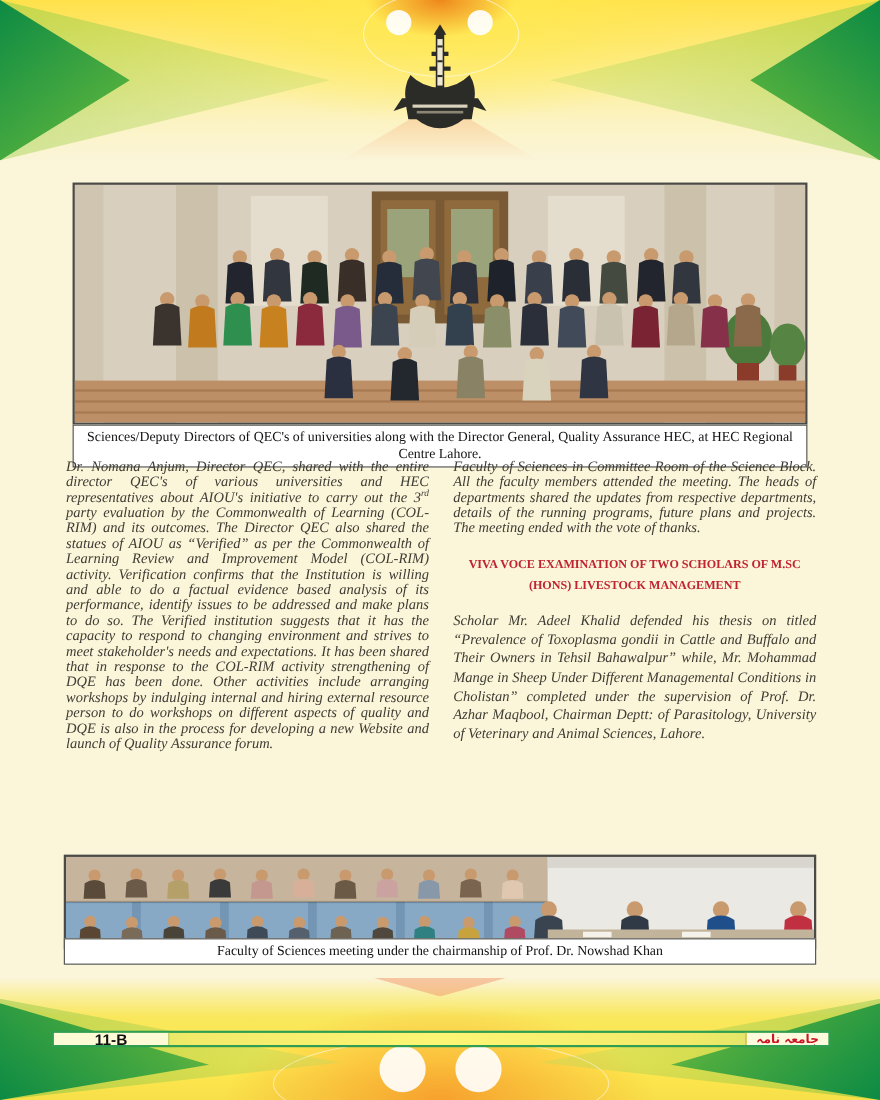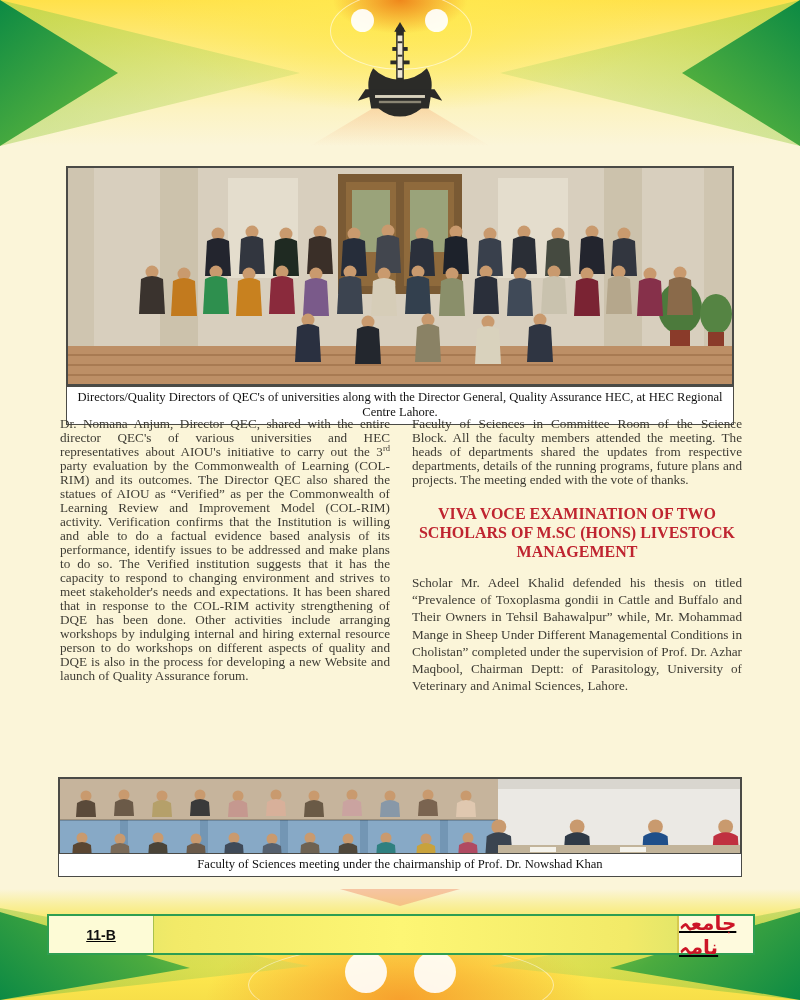--- a/index.html
+++ b/index.html
@@ -36,23 +36,23 @@
   .photo1{left:66px;top:166px;width:668px;height:220px;}
   .photo2{left:58px;top:777px;width:684px;height:86px;}
   .photo-caption{position:absolute;box-sizing:border-box;background:#ffffff;border:1px solid #4a4a46;
     text-align:center;font-size:12.6px;color:#111;padding:3px 4px 4px;}
   .cap1{left:66px;top:386px;width:668px;}
   .cap2{left:58px;top:853px;width:684px;}
 
   
   .columns{position:absolute;left:60px;top:417px;width:682px;display:flex;gap:22px;}
   .col{width:330px;font-size:13.2px;line-height:14px;text-align:justify;color:#3e3c34;}
-  .col p{margin:0;}
+  .col p{margin:0;font-style:italic;}
   .col sup{font-size:8.5px;line-height:0;}
-  h3.red{margin:13px 0 11px;text-align:center;font-size:16px;line-height:19px;
+  h3.red{margin:13px 0 11px;text-align:center;font-size:11px;line-height:19px;
     color:#bf2430;font-weight:bold;}
   h3.red.viva{margin:17px 0 13px;}
   .loose{line-height:17.2px;}
 
   
   .footer-deco{position:absolute;left:0;top:889px;width:800px;height:111px;
     background:
       radial-gradient(ellipse 270px 120px at 400px 111px, rgba(247,150,40,.85), rgba(255,220,80,0) 72%),
       linear-gradient(180deg,#fbf5d9 0%,#f9ef9e 14%,#f9e75c 32%,#ffe94f 70%,#f7df49 100%);}
   .fchev{position:absolute;bottom:0;height:92px;}
@@ -66,29 +66,29 @@
     clip-path:polygon(190px 4px,0 60px,190px 92px);}
   .fsalmon{position:absolute;left:340px;top:0;width:120px;height:17px;
     background:rgba(242,150,110,.5);clip-path:polygon(0 0,100% 0,50% 100%);}
   .fcircle{position:absolute;border-radius:50%;background:rgba(255,255,255,.9);}
   .fc1{left:345px;top:62px;width:42px;height:42px;}
   .fc2{left:414px;top:62px;width:42px;height:42px;}
   .fring{position:absolute;left:248px;top:55px;width:304px;height:80px;border-radius:50%;
     border:1.5px solid rgba(255,255,255,.5);}
 
   
-  .footer-bar{position:absolute;left:47px;top:914px;width:708px;height:41px;box-sizing:border-box;
+  .footer-bar{position:absolute;left:47px;top:937px;width:708px;height:15px;box-sizing:border-box;
     border:2px solid #2f9e52;display:flex;align-items:stretch;
-    background:linear-gradient(90deg,#cfe06a 0%,#f2ea68 18%,#fdf674 50%,#f2ea68 82%,#cfe06a 100%);text-decoration:underline;}
+    background:linear-gradient(90deg,#cfe06a 0%,#f2ea68 18%,#fdf674 50%,#f2ea68 82%,#cfe06a 100%);}
   .pagenum{width:104px;background:#fdfbd6;border-right:1px solid #a9c24e;display:flex;
     align-items:center;justify-content:center;font-family:"Liberation Sans",sans-serif;
     font-weight:bold;font-size:14px;color:#101010;}
   .nameplate{margin-left:auto;width:74px;background:#fefadd;border-left:2px solid #d6c94f;
     display:flex;align-items:center;justify-content:center;color:#cc1526;
-    font-family:"DejaVu Sans",sans-serif;font-size:20px;font-weight:bold;}
+    font-family:"DejaVu Sans",sans-serif;font-size:11px;font-weight:bold;}
 </style>
 </head>
 <body>
 
 <div class="page">
 
   <div class="header">
     <div class="chev l1"></div>
     <div class="chev l2"></div>
     <div class="chev r1"></div>
@@ -180,21 +180,21 @@
 
       <g>
         <use href="#prsn" x="240" y="178" style="color:#2a3040"></use>
           <use href="#prsn" x="300" y="180" style="color:#23272e"></use>
         <use href="#prsn" x="360" y="178" style="color:#8a8265"></use>
           <use href="#prsn" x="420" y="180" style="color:#d9d2bd"></use>
         <use href="#prsn" x="472" y="178" style="color:#2f3542"></use>
       </g>
     </svg>
   </div>
-  <div class="photo-caption cap1">Directors/Quality Directors of QEC's of universities along with the Director General, Quality Assurance HEC, at HEC Regional Centre Lahore.</div>
+  <div class="photo-caption cap1">Sciences/Deputy Directors of QEC's of universities along with the Director General, Quality Assurance HEC, at HEC Regional Centre Lahore.</div>
 
   <div class="columns">
     <div class="col">
       <p><span>Dr. Nomana Anjum, Director QEC, shared with the entire director QEC's of various universities and HEC representatives about AIOU's initiative to carry out the 3</span><sup>rd</sup><span> party evaluation by the Commonwealth of Learning (COL-RIM) and its outcomes.  The Director QEC also shared the statues of AIOU as “Verified” as per the Commonwealth of Learning Review and Improvement Model (COL-RIM) activity. Verification confirms that the Institution is willing and able to do a factual evidence based analysis of its performance, identify issues to be addressed and make plans to do so. The Verified institution suggests that it has the capacity to respond to changing environment and strives to meet stakeholder's needs and expectations. It has been shared that in response to the COL-RIM activity strengthening of DQE has been done. Other activities include arranging workshops by indulging internal and hiring external resource person to do workshops on different aspects of quality and DQE is also in the process for developing a new Website and launch of Quality Assurance forum.</span></p>
     </div>
     <div class="col">
       <p>Faculty of Sciences in Committee Room of the Science Block.  All the faculty members attended the meeting.  The heads of departments shared the updates from respective departments, details of the running programs, future plans and projects.  The meeting ended with the vote of thanks.</p>
       <h3 class="red viva">VIVA VOCE EXAMINATION OF TWO SCHOLARS OF M.SC (HONS) LIVESTOCK MANAGEMENT</h3>
       <p class="loose">Scholar Mr. Adeel Khalid defended his thesis on titled “Prevalence of Toxoplasma gondii in Cattle and Buffalo and Their Owners in Tehsil Bahawalpur” while, Mr. Mohammad Mange in Sheep Under Different Managemental Conditions in Cholistan” completed under the supervision of Prof. Dr. Azhar Maqbool, Chairman Deptt: of Parasitology, University of Veterinary and Animal Sciences, Lahore.</p>
     </div>

